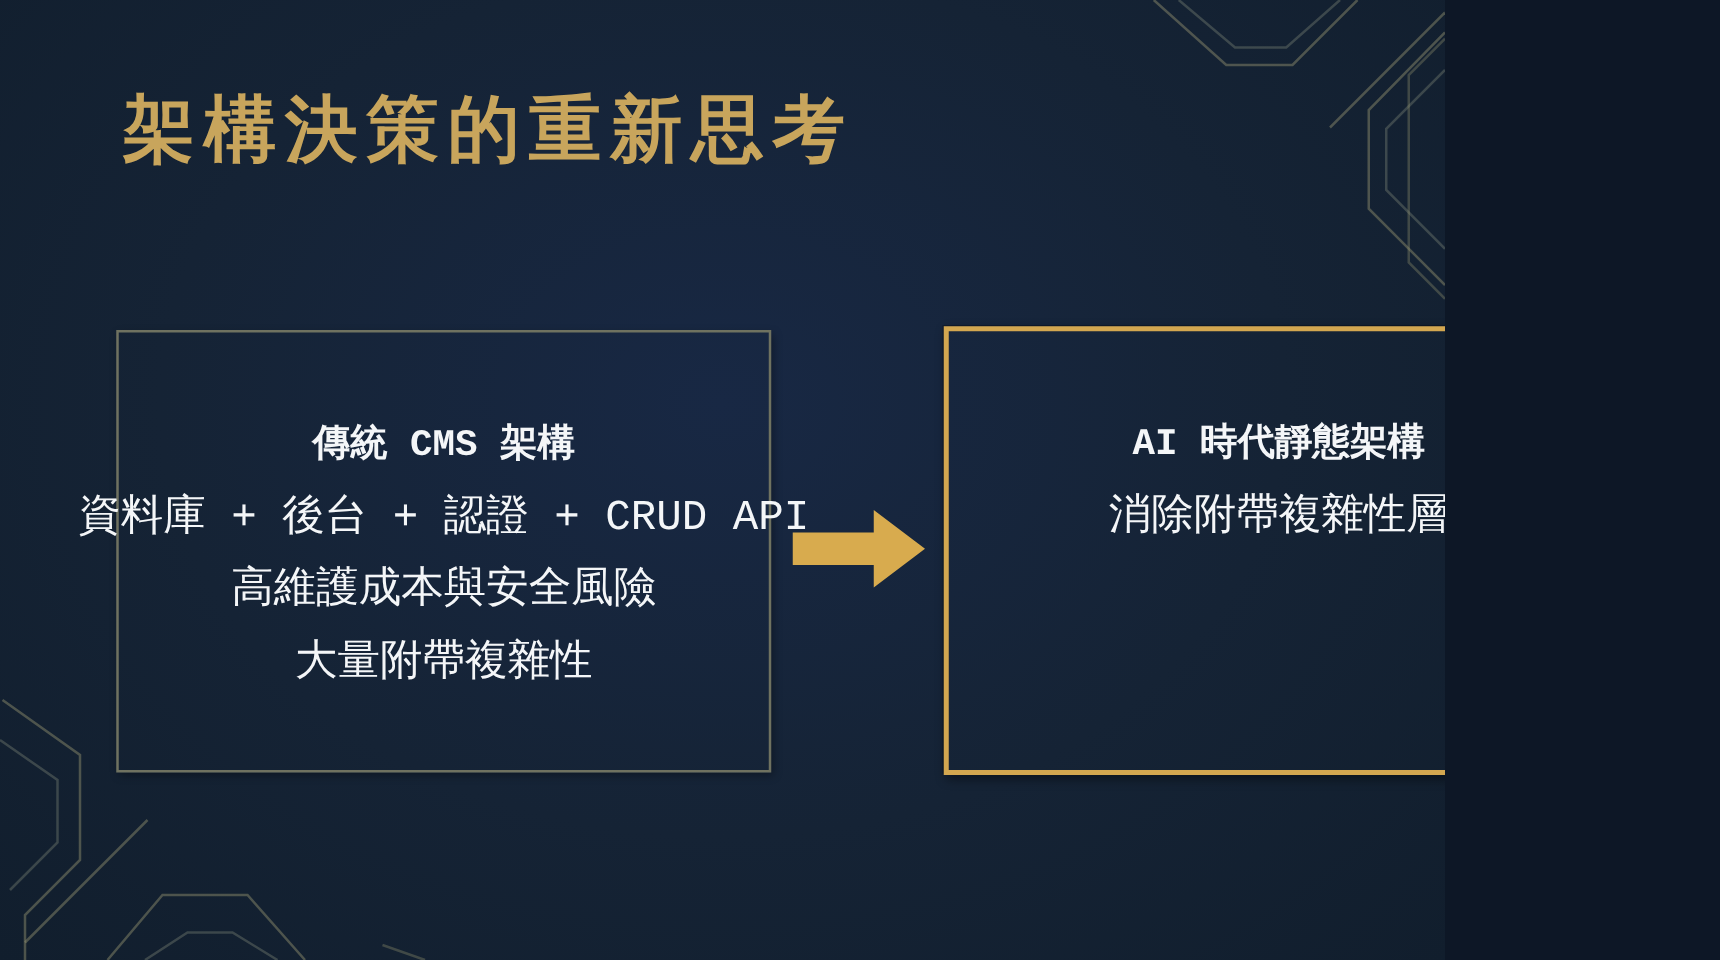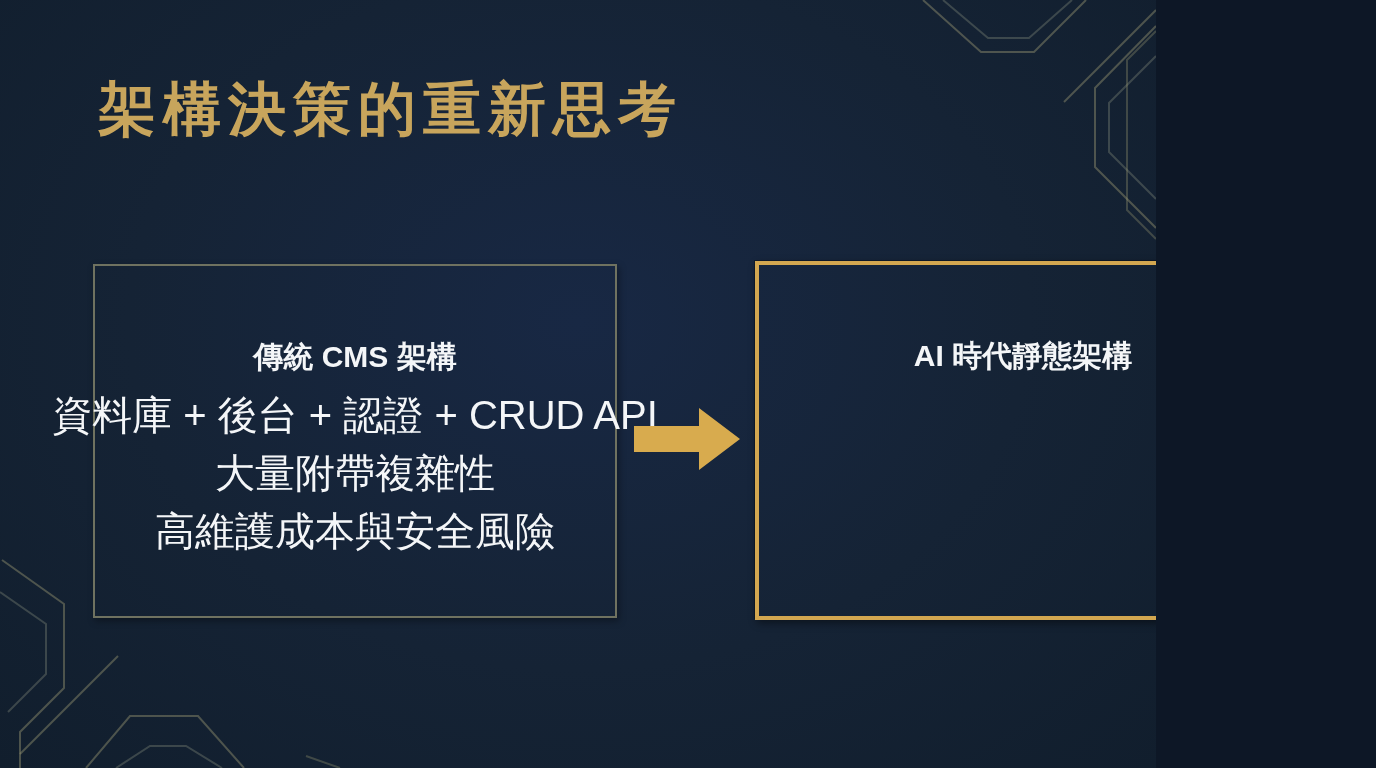--- a/index.html
+++ b/index.html
@@ -1,21 +1,21 @@
 <!DOCTYPE html>
 <html><head>
 <meta charset="utf-8">
 <style>
   html,body{margin:0;padding:0;background:#0d1726;}
   .stage{
     position:relative;
     width:1156px;height:768px;
     overflow:hidden;
     background:radial-gradient(ellipse at 50% 42%, #182844 0%, #152335 55%, #111e2d 100%);
-    font-family:Liberation Sans, sans-serif;
+    font-family:Liberation Mono, monospace;
   }
   .deco{position:absolute;pointer-events:none;}
   .deco.tr{top:0;right:0;}
   .deco.bl{left:0;bottom:0;}
   .slide-title{
     position:absolute;left:98px;top:76px;margin:0;
     font-size:58px;line-height:1.15;font-weight:bold;
     letter-spacing:7px;color:#C8A55C;white-space:nowrap;
   }
   .card{
@@ -31,21 +31,21 @@
   }
   .card-right{
     left:755px;top:261px;width:536px;height:359px;
     border:4px solid #D3A750;
     box-shadow:2px 3px 8px rgba(0,0,0,0.45), -1px -1px 0 rgba(0,0,0,0.25);
   }
   .card-title{
     font-size:30px;font-weight:bold;line-height:58px;white-space:nowrap;
   }
   .card-line{
-    font-size:40px;font-weight:normal;line-height:58px;white-space:nowrap;
+    font-size:34px;font-weight:normal;line-height:58px;white-space:nowrap;
   }
   .arrow{position:absolute;left:634px;top:408px;}
 </style>
 </head>
 <body>
 
 <div class="stage">
 
   <svg class="deco tr" width="320" height="300" viewBox="0 0 320 300" fill="none">
     <polyline points="87,0 145,52 198,52 250,0" stroke="rgba(150,148,112,0.45)" stroke-width="2"></polyline>
@@ -63,25 +63,26 @@
     <polyline points="86,212 130,160 198,160 244,212" stroke="rgba(150,148,112,0.45)" stroke-width="2"></polyline>
     <polyline points="116,212 150,190 186,190 222,212" stroke="rgba(128,136,120,0.38)" stroke-width="2"></polyline>
     <polyline points="306,200 340,212" stroke="rgba(150,148,112,0.35)" stroke-width="2"></polyline>
   </svg>
 
   <h1 class="slide-title">架構決策的重新思考</h1>
 
   <div class="card card-left">
     <div class="card-title">傳統 CMS 架構</div>
     <div class="card-line">資料庫 + 後台 + 認證 + CRUD API</div>
+    <div class="card-line">高維護成本與安全風險</div>
     <div class="card-line">大量附帶複雜性</div>
-    <div class="card-line">高維護成本與安全風險</div>
   </div>
 
   <svg class="arrow" width="106" height="64" viewBox="0 0 106 64">
     <polygon points="0,18 65,18 65,0 106,31 65,62 65,44 0,44" fill="#D8AB4E"></polygon>
   </svg>
 
   <div class="card card-right">
     <div class="card-title">AI 時代靜態架構</div>
+    <div class="card-line">消除附帶複雜性層</div>
   </div>
 
 </div>
 
 </body></html>

